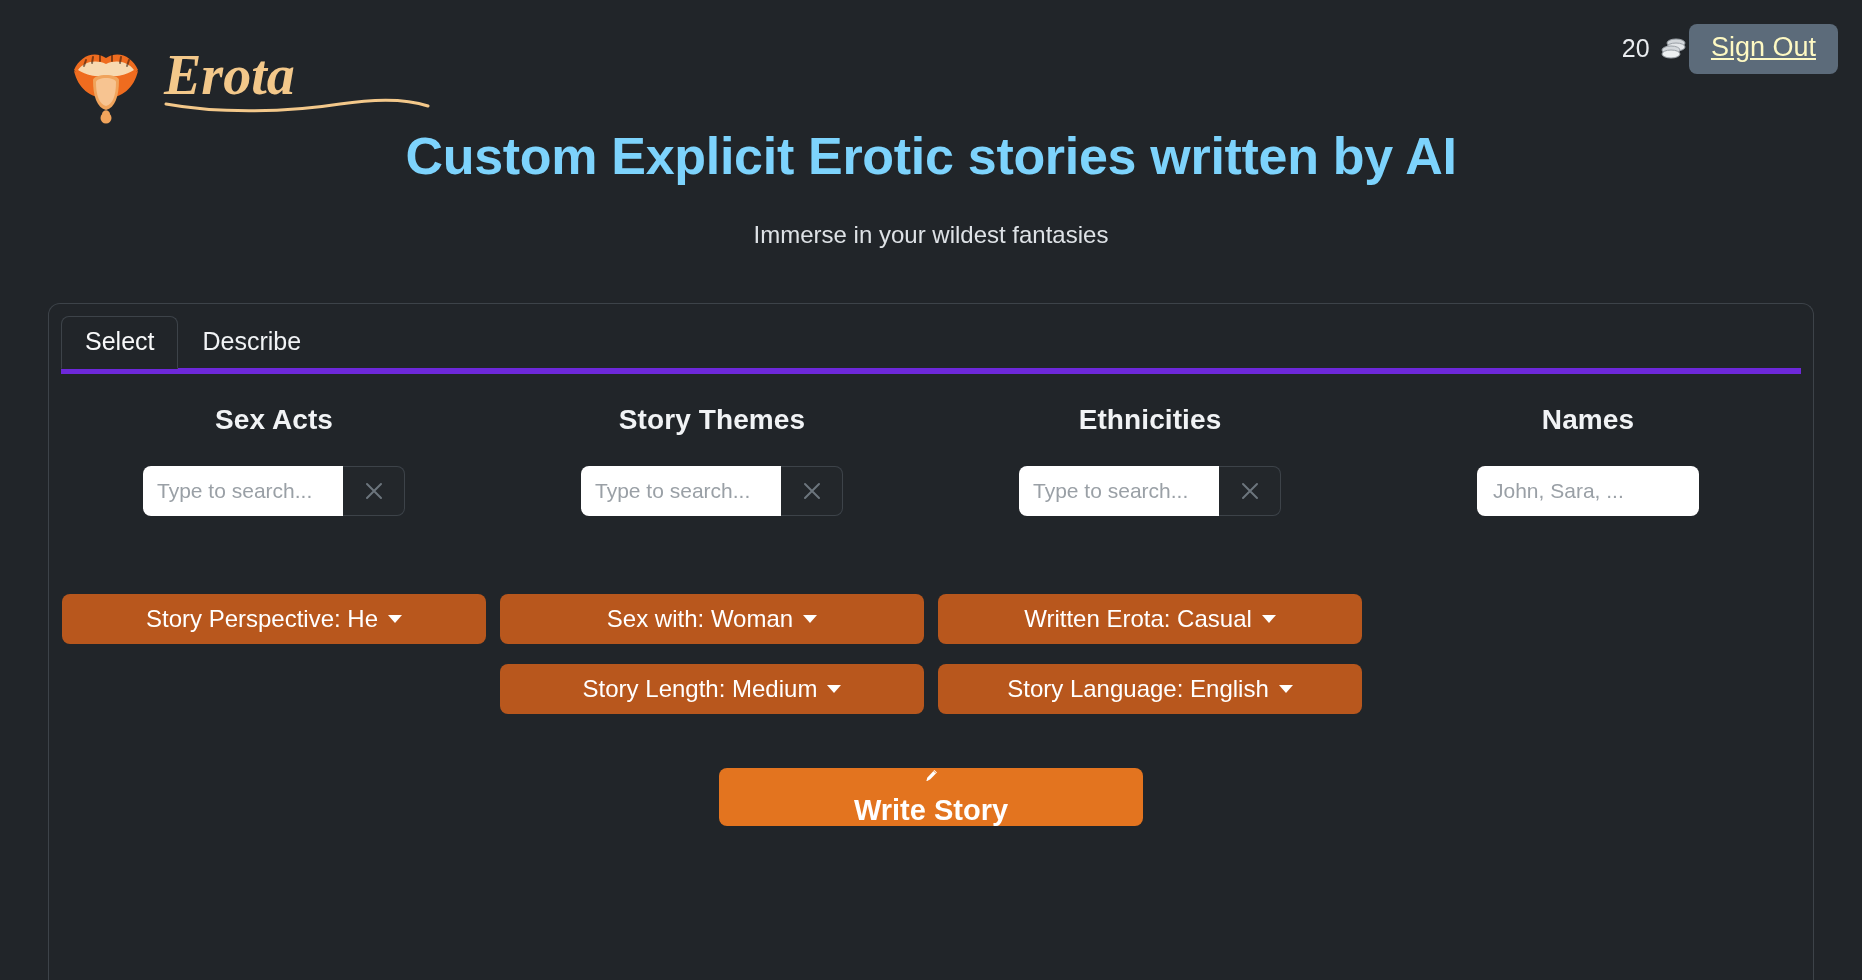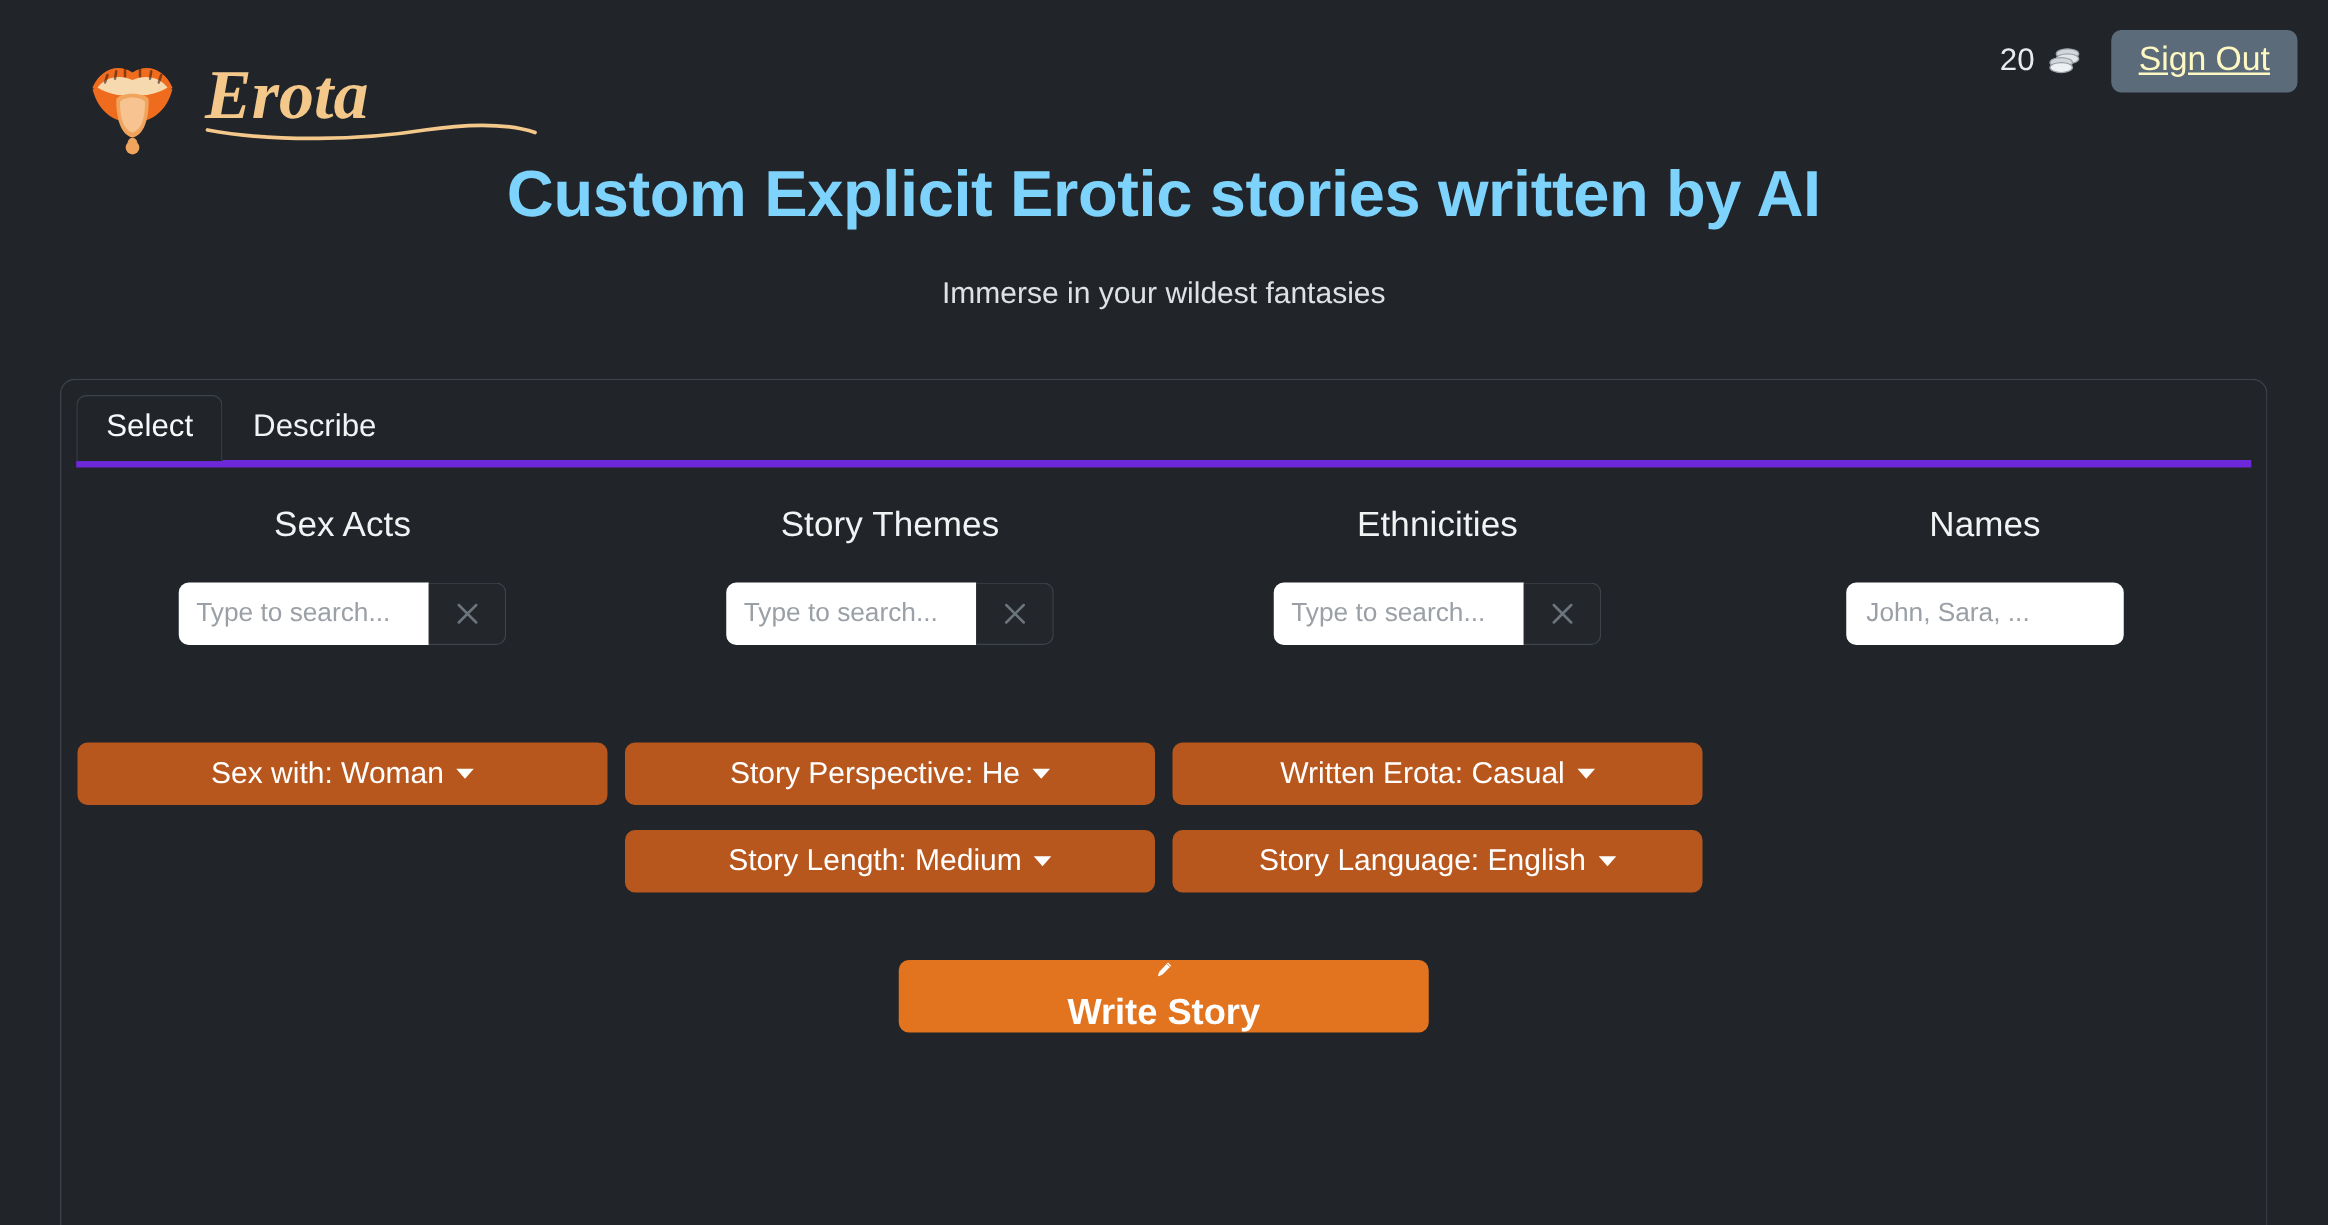--- a/index.html
+++ b/index.html
@@ -19,21 +19,21 @@
   }
   .brand {
     position: absolute; left: 66px; top: 4px;
     display: flex; align-items: flex-start; gap: 14px; margin-top: 40px;
   }
   .brand-mark { width: 80px; height: 84px; display: block; }
   .brand-word { display: block; height: 70px; }
 
   .topright {
     position: absolute; right: 24px; top: 24px;
-    display: flex; align-items: center; gap: 22px; margin-left: 43px;
+    display: flex; align-items: center;  margin-left: 43px;
   }
   .credits { display: flex; align-items: center; gap: 9px; }
   .credits-count {
     color: #e9ecef; font-size: 25px; letter-spacing: .2px;
   }
   .coin-icon { width: 30px; height: 28px; display: block; }
   .signout-btn {
     background: #5c6b7a; color: #fef9c3;
     border: none; border-radius: 8px;
     font-size: 27px; font-family: "Liberation Sans", sans-serif;
@@ -83,21 +83,21 @@
     background: #212529;
     color: #f8f9fa;
   }
 
   
   .cols {
     display: flex; margin-top: 30px; padding: 0 6px;
   }
   .col { flex: 1 1 0; text-align: center; }
   .col-title {
-    color: #f1f3f5; font-size: 28px; font-weight: 400;
+    color: #f1f3f5; font-size: 28px; font-weight: 700;
     margin: 0 0 30px 0; letter-spacing: .1px;
   }
   .search-wrap { display: flex; justify-content: center; }
   .search-group { display: flex; align-items: stretch; }
   .search-input {
     width: 200px; height: 50px;
     background: #ffffff; color: #212529;
     border: none; border-radius: 8px 0 0 8px;
     font-size: 21px; font-family: "Liberation Sans", sans-serif;
     padding: 0 14px; outline: none;
@@ -269,28 +269,28 @@
         <div class="col-title">Names</div>
         <div class="search-wrap">
           <input class="names-input" type="text" placeholder="John, Sara, ..." style="">
         </div>
       </div>
 
     </div>
 
     <div class="drop-row row1">
       <div class="drop-cell">
+        <button class="dropdown-btn w-persp">
+          <span>Story Perspective: He</span>
+          <span class="caret"></span>
+        </button>
+      </div>
+      <div class="drop-cell">
         <button class="dropdown-btn w-sexwith">
           <span>Sex with: Woman</span>
-          <span class="caret"></span>
-        </button>
-      </div>
-      <div class="drop-cell">
-        <button class="dropdown-btn w-persp">
-          <span>Story Perspective: He</span>
           <span class="caret"></span>
         </button>
       </div>
       <div class="drop-cell">
         <button class="dropdown-btn w-style">
           <span>Written Erota: Casual</span>
           <span class="caret"></span>
         </button>
       </div>
       <div class="drop-cell"></div>

